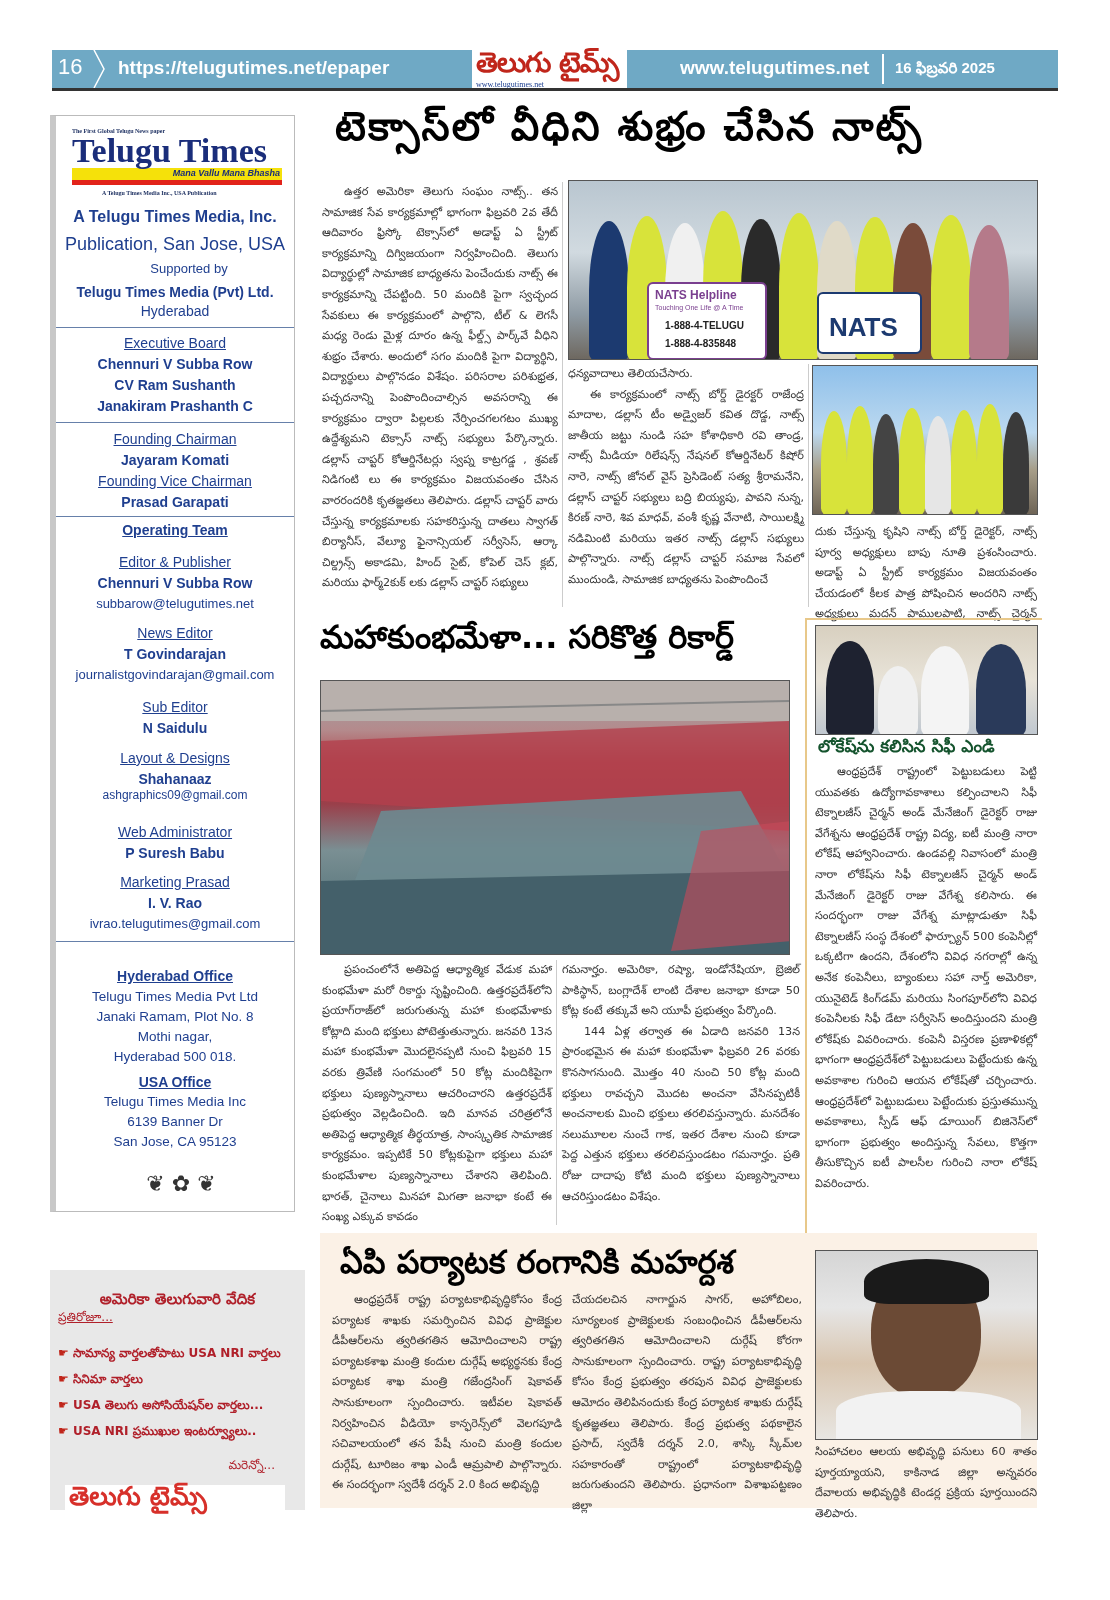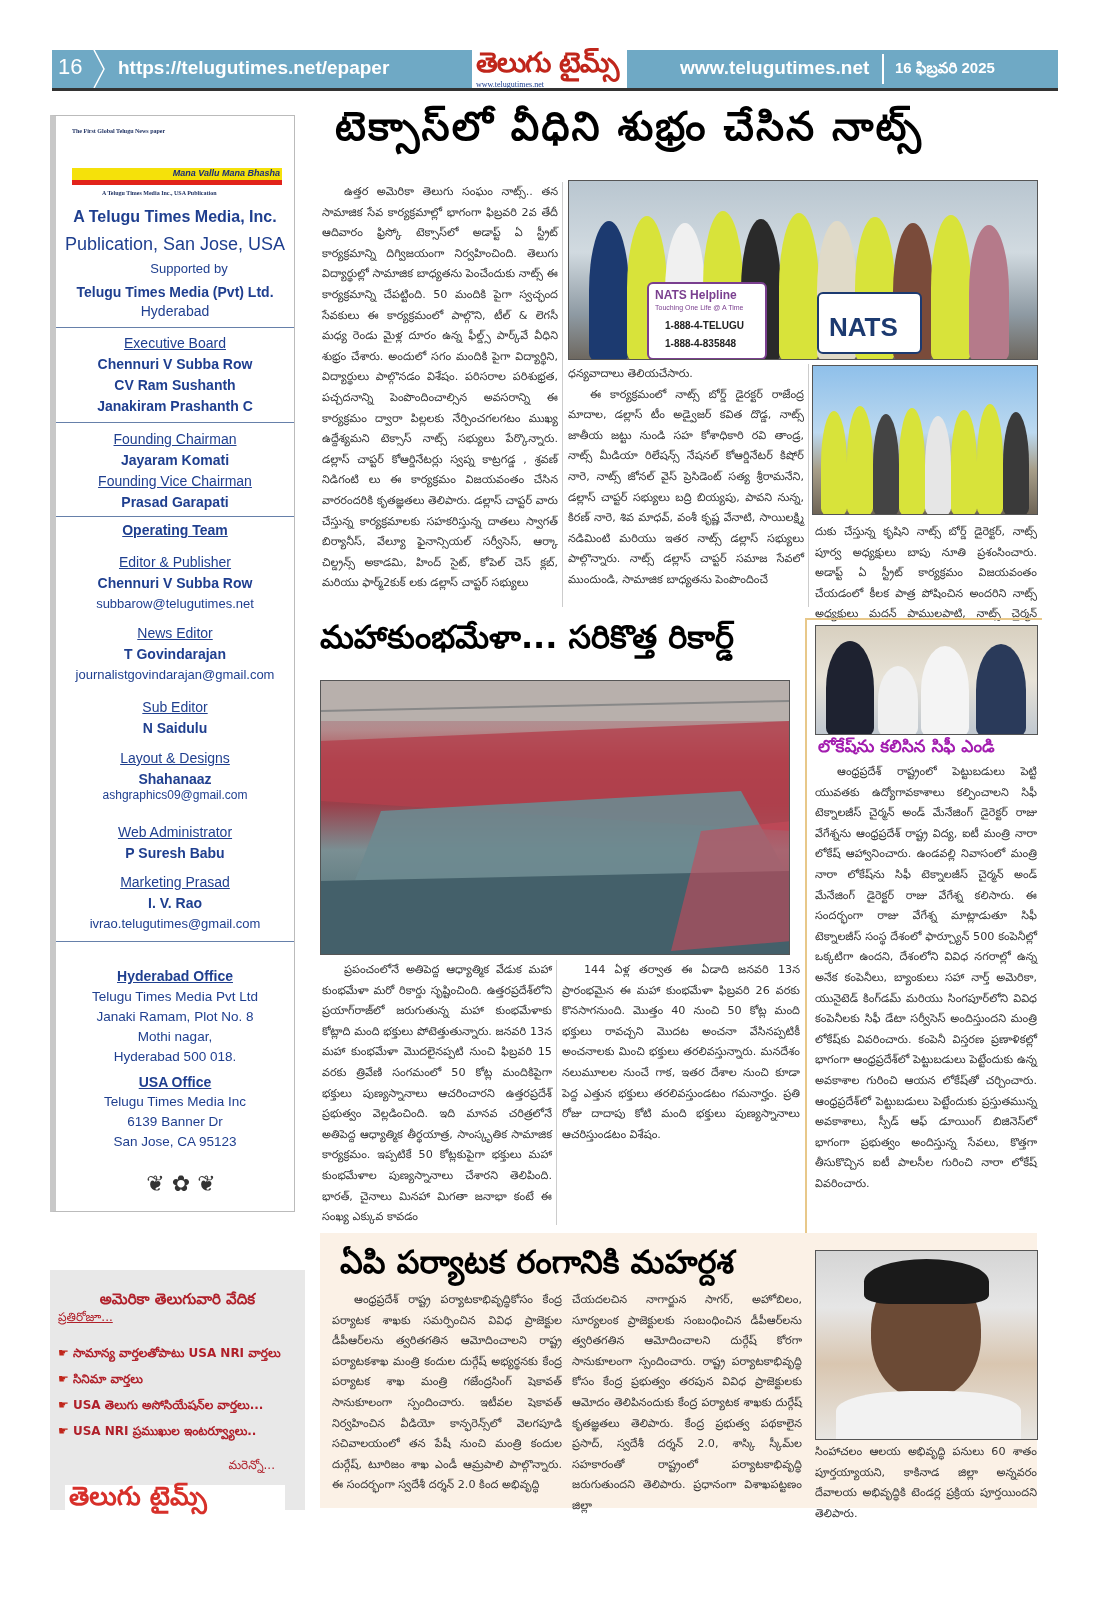--- a/index.html
+++ b/index.html
@@ -61,21 +61,21 @@
   #photo-nats { left: 568px; top: 180px; width: 470px; height: 180px; background: linear-gradient(180deg,#b9c6d0 0%,#d1dae0 40%,#8e9aa3 75%,#6e6860 100%); }
   #photo-nats2 { left: 812px; top: 365px; width: 226px; height: 150px; background: linear-gradient(180deg,#8fc0ea 0%,#bcd9f0 45%,#a79e89 70%,#6e6456 100%); }
   #photo-kumbh { left: 320px; top: 680px; width: 470px; height: 275px; background: linear-gradient(180deg,#9fa7a8 0%,#b48a8c 18%,#b0484f 30%,#9a3f4a 45%,#7a8f93 62%,#5d7a80 80%,#43585e 100%); }
   #photo-lokesh { left: 815px; top: 625px; width: 223px; height: 110px; background: linear-gradient(180deg,#d8d0c0 0%,#e8e3d8 50%,#c0c8d0 100%); }
   #photo-minister { left: 815px; top: 1250px; width: 223px; height: 190px; background: linear-gradient(180deg,#d5d5d5 0%,#e6e6e6 30%,#d9c6b0 60%,#e8e6e2 100%); }
   .person { position: absolute; border-radius: 50% 50% 8px 8px; }
   .sign { position: absolute; background: #fff; border: 2px solid #7a3f8f; border-radius: 6px; margin-top: 16px; }
 
   
   #lokesh-frame { left: 805px; top: 618px; width: 237px; height: 615px; border-left: 2px solid #e8c88a; border-top: 2px solid #e8c88a; }
-  #lokesh-title { left: 818px; top: 736px; font: bold 17px "DejaVu Sans", sans-serif; color: #a21caf; white-space: nowrap; }
+  #lokesh-title { left: 818px; top: 736px; font: bold 17px "DejaVu Sans", sans-serif; color: #14532d; white-space: nowrap; }
 
   
   #tourism { left: 320px; top: 1233px; width: 717px; height: 275px; background: #fbf1e6; }
 
   .vline { position: absolute; width: 1px; background: #ccc; }
 </style>
 </head>
 <body>
 
 <div id="header" class="abs">
@@ -92,20 +92,21 @@
   <div class="abs vdiv"></div>
   <span class="abs date">16 ఫిబ్రవరి 2025</span>
 </div>
 <div id="header-rule" class="abs"></div>
 
 <div id="sidebar" class="abs">
   <div id="tt-logo" class="abs">
     <span class="abs first">The First Global Telugu News paper</span>
     <div class="abs yb"></div>
     <div class="abs rb"></div>
+    <span class="abs word">Telugu Times</span>
     <span class="abs tag">Mana Vallu Mana Bhasha</span>
     <span class="abs pub">A Telugu Times Media Inc., USA Publication</span>
   </div>
 
   <div class="sb b" style="top:92px;font-size:16px;">A Telugu Times Media, Inc.</div>
   <div class="sb n" style="top:118px;font-size:18px;">Publication, San Jose, USA</div>
   <div class="sb n" style="top:145px;padding-left:28px;">Supported by</div>
   <div class="sb b" style="top:168px;">Telugu Times Media (Pvt) Ltd.</div>
   <div class="sb n" style="top:187px;font-size:14px;">Hyderabad</div>
   <div class="sbrule" style="top:211px;"></div>
@@ -236,20 +237,21 @@
     <polygon points="0,200 470,190 470,275 0,275" fill="#44606a"></polygon>
     <polygon points="380,150 470,140 470,260 350,270" fill="#c84a5a" opacity="0.6"></polygon>
   </svg>
 </div>
 
 <div class="abs col" style="left:322px;top:960px;width:230px;">
   <p>ప్రపంచంలోనే అతిపెద్ద ఆధ్యాత్మిక వేడుక మహా కుంభమేళా మరో రికార్డు సృష్టించింది. ఉత్తరప్రదేశ్‌లోని ప్రయాగ్‌రాజ్‌లో జరుగుతున్న మహా కుంభమేళాకు కోట్లాది మంది భక్తులు పోటెత్తుతున్నారు. జనవరి 13న మహా కుంభమేళా మొదలైనప్పటి నుంచి ఫిబ్రవరి 15 వరకు త్రివేణి సంగమంలో 50 కోట్ల మందికిపైగా భక్తులు పుణ్యస్నానాలు ఆచరించారని ఉత్తరప్రదేశ్ ప్రభుత్వం వెల్లడించింది. ఇది మానవ చరిత్రలోనే అతిపెద్ద ఆధ్యాత్మిక తీర్థయాత్ర, సాంస్కృతిక సామాజిక కార్యక్రమం. ఇప్పటికే 50 కోట్లకుపైగా భక్తులు మహా కుంభమేళాల పుణ్యస్నానాలు చేశారని తెలిపింది. భారత్, చైనాలు మినహా మిగతా జనాభా కంటే ఈ సంఖ్య ఎక్కువ కావడం</p>
 </div>
 <div class="vline" style="left:556px;top:960px;height:265px;"></div>
 <div class="abs col" style="left:562px;top:960px;width:238px;">
+  <p class="noi">గమనార్హం. అమెరికా, రష్యా, ఇండోనేషియా, బ్రెజిల్ పాకిస్థాన్, బంగ్లాదేశ్ లాంటి దేశాల జనాభా కూడా 50 కోట్ల కంటే తక్కువే అని యూపీ ప్రభుత్వం పేర్కొంది.</p>
   <p>144 ఏళ్ల తర్వాత ఈ ఏడాది జనవరి 13న ప్రారంభమైన ఈ మహా కుంభమేళా ఫిబ్రవరి 26 వరకు కొనసాగనుంది. మొత్తం 40 నుంచి 50 కోట్ల మంది భక్తులు రావచ్చని మొదట అంచనా వేసినప్పటికీ అంచనాలకు మించి భక్తులు తరలివస్తున్నారు. మనదేశం నలుమూలల నుంచే గాక, ఇతర దేశాల నుంచి కూడా పెద్ద ఎత్తున భక్తులు తరలివస్తుండటం గమనార్హం. ప్రతి రోజు దాదాపు కోటి మంది భక్తులు పుణ్యస్నానాలు ఆచరిస్తుండటం విశేషం.</p>
 </div>
 
 <div id="lokesh-frame" class="abs"></div>
 <div id="photo-lokesh" class="abs photo">
   <div class="person" style="left:10px;top:15px;width:48px;height:95px;background:#1e2230;"></div>
   <div class="person" style="left:62px;top:40px;width:40px;height:70px;background:#f0f0f0;"></div>
   <div class="person" style="left:105px;top:20px;width:48px;height:90px;background:#f4f4f4;"></div>
   <div class="person" style="left:160px;top:18px;width:50px;height:92px;background:#2a3a5a;"></div>
 </div>

